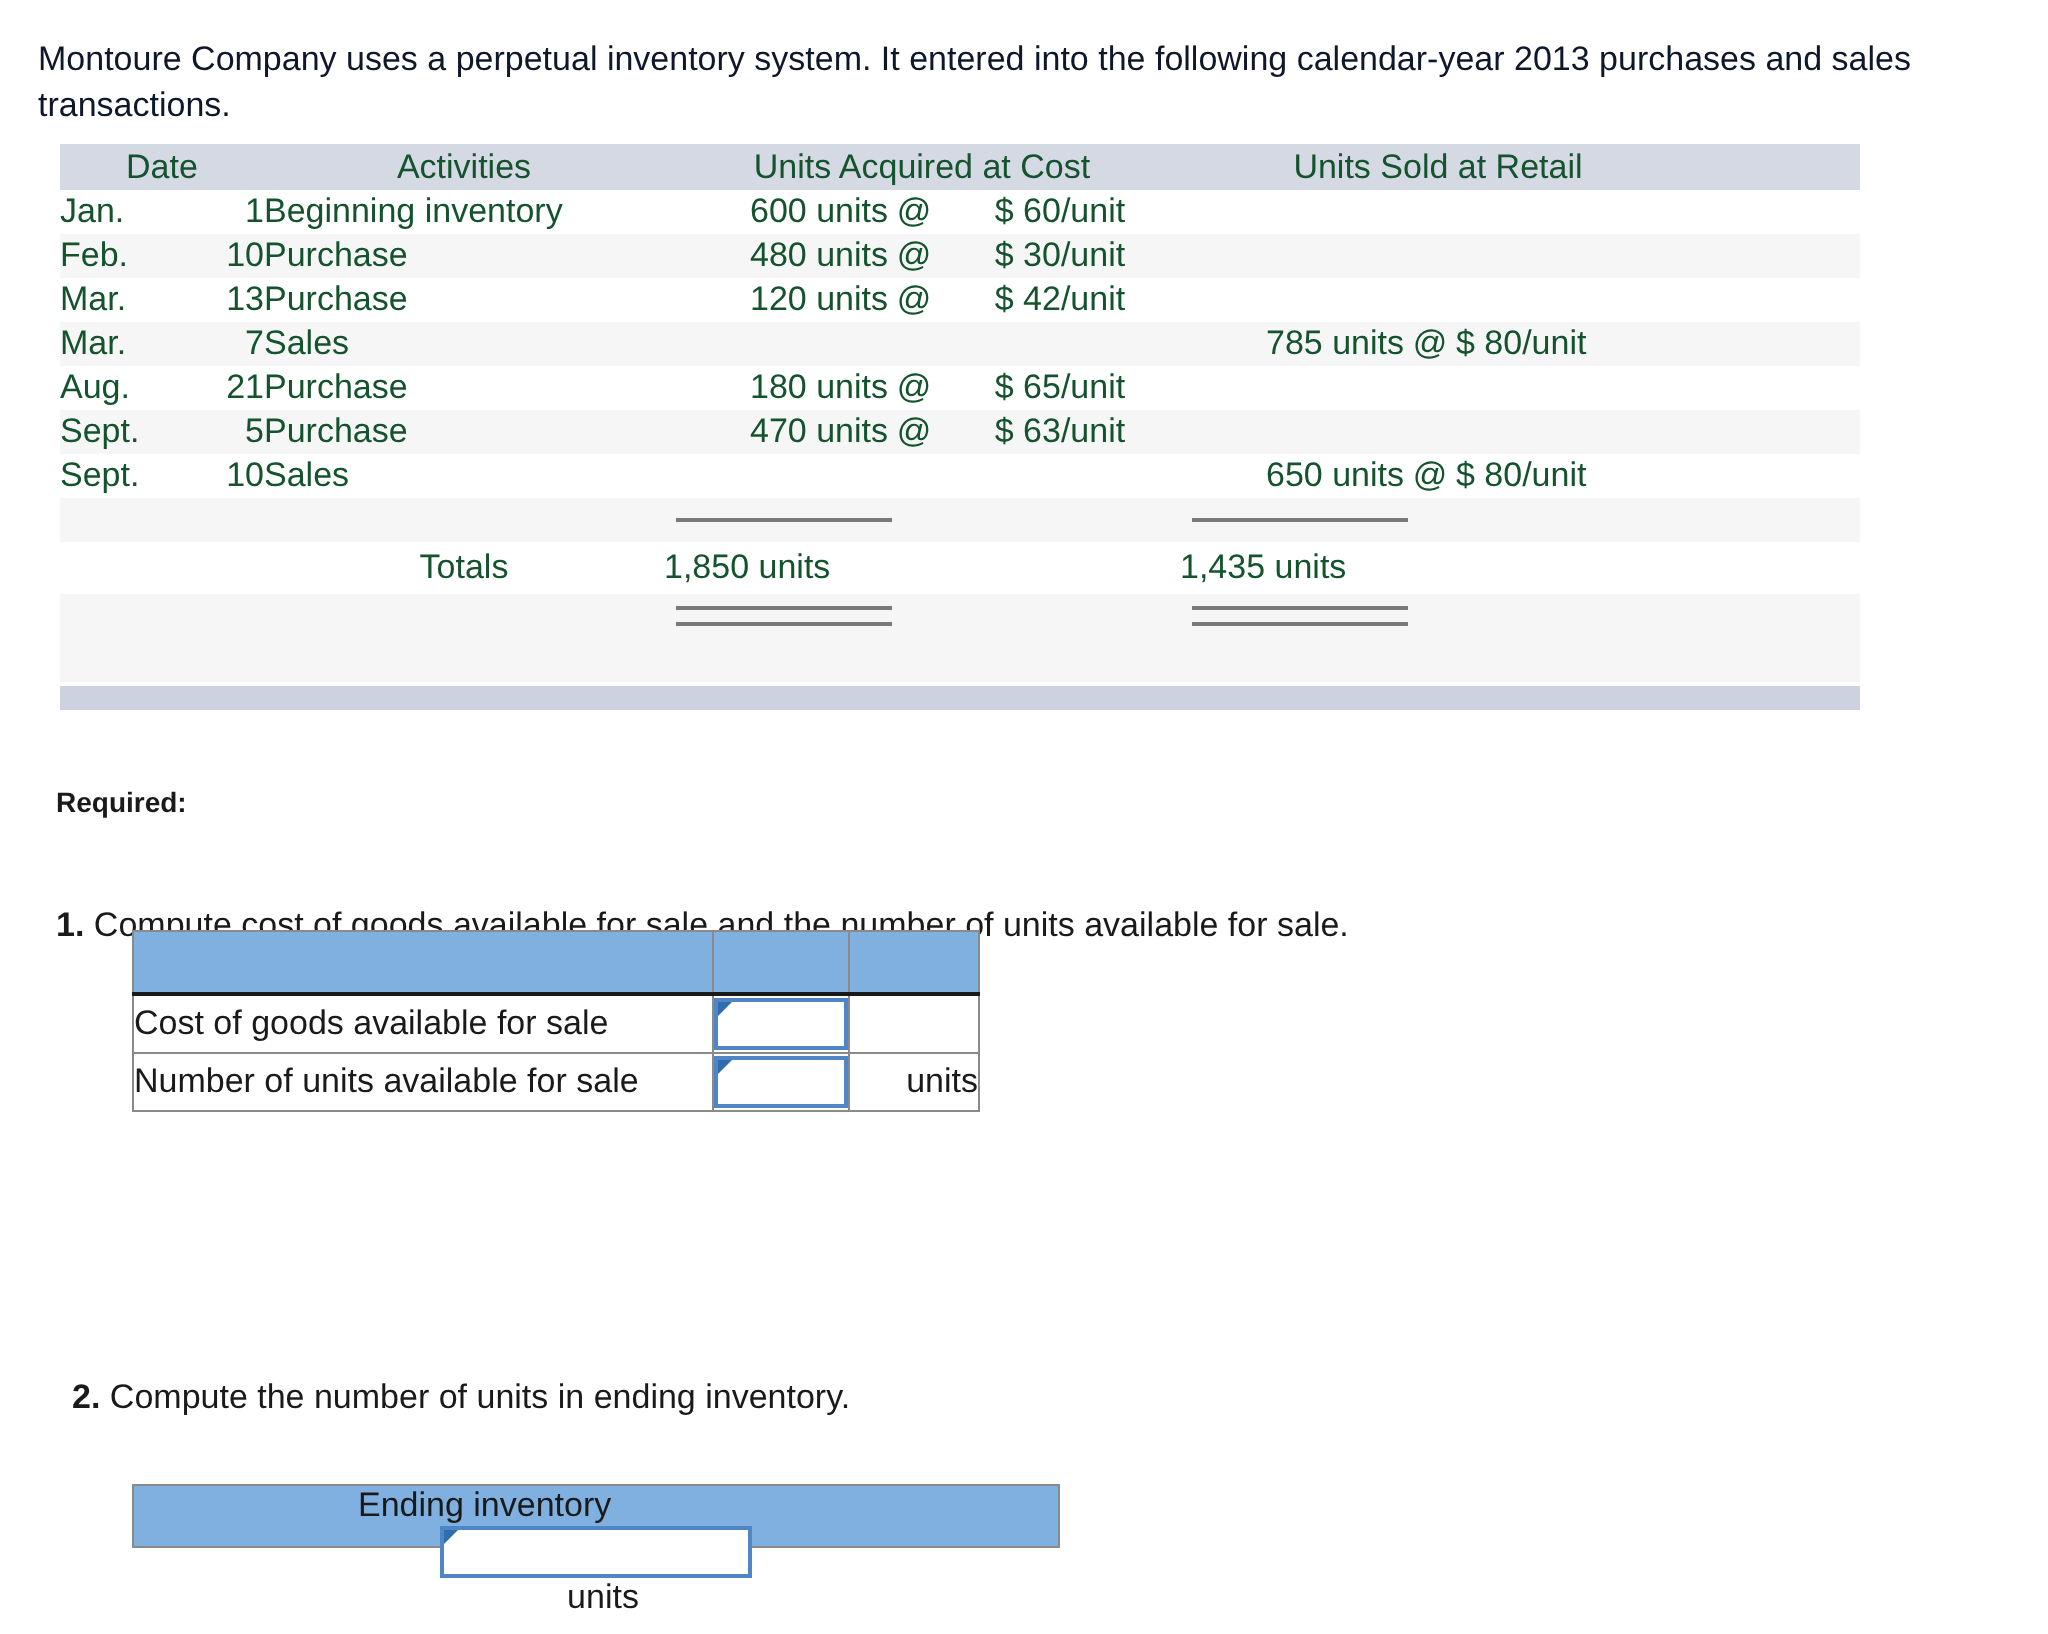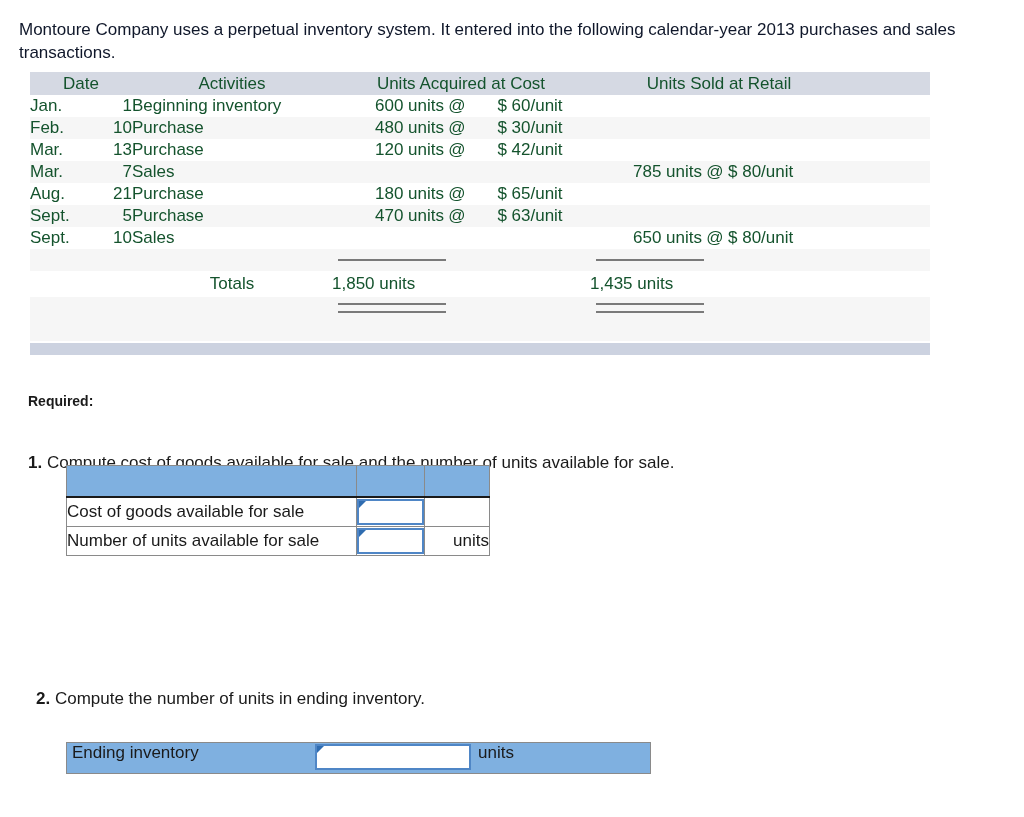--- a/index.html
+++ b/index.html
@@ -176,27 +176,29 @@
     font-size: 16px;
     background: transparent;
     text-align: right;
   }
 
   
   .form2 {
     position: absolute;
     left: 66px;
     top: 742px;
-    width: 585px;
+    width: 464px;
     height: 32px;
     box-sizing: border-box;
     border: 1px solid #8a8a8a;
     background: #7fb0e0;
     display: flex;
-    font-size: 17px;
+    align-items: center;
+    font-size: 17px;
+    flex-direction: column;
   }
   .f2-label {
     width: 243px;
     padding-left: 5px;
     white-space: nowrap;
   }
   .f2-inputwrap {
     width: 156px;
     height: 28px;
     display: flex;

